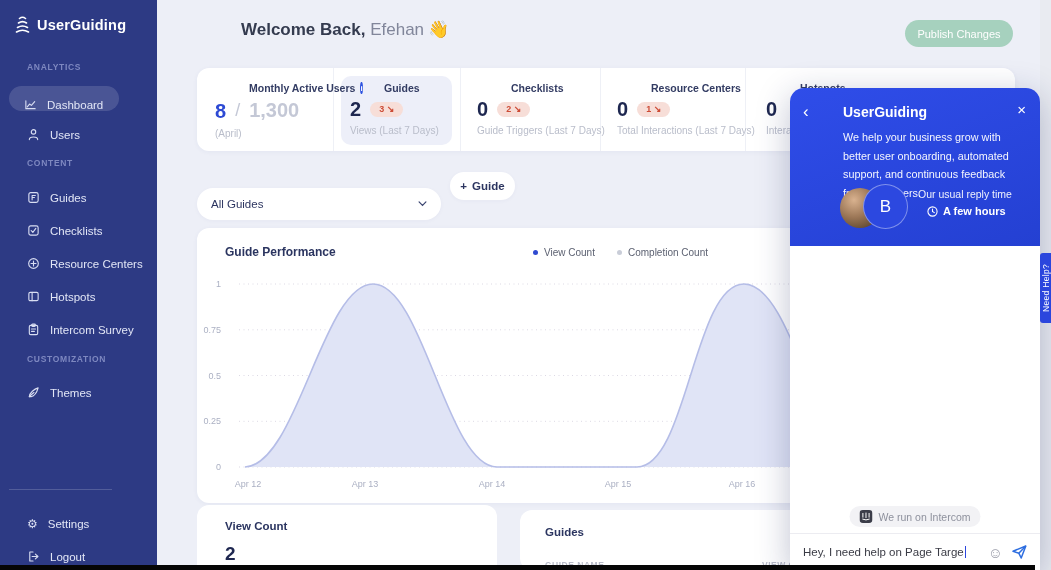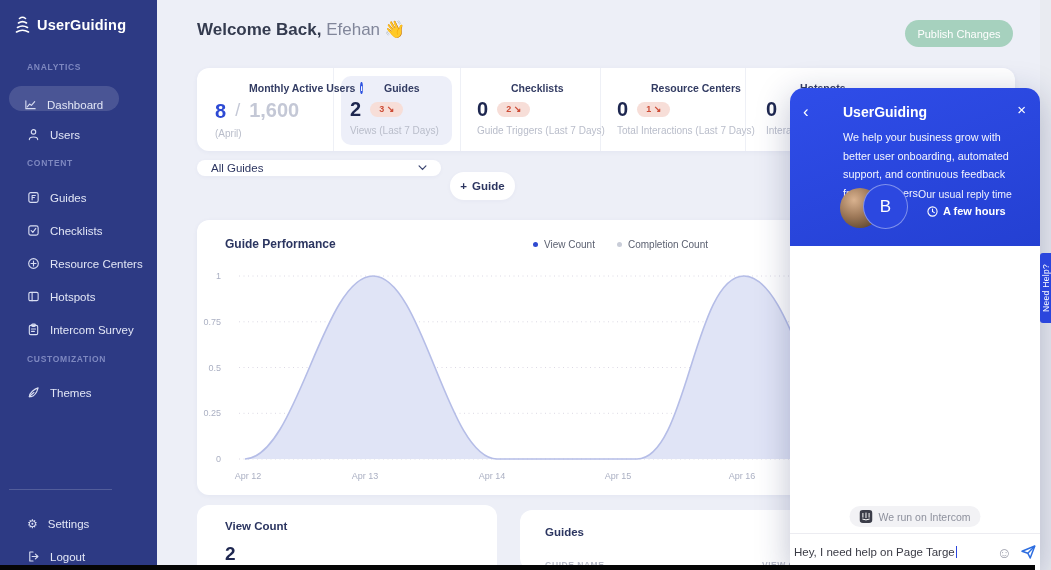--- a/index.html
+++ b/index.html
@@ -11,21 +11,21 @@
   .nav-label{position:absolute;left:27px;color:#7e88c0;font-size:8.5px;font-weight:700;letter-spacing:.7px;}
   .nav-item{position:absolute;left:27px;display:flex;align-items:flex-end;gap:10px;color:#e2e6f6;font-size:11.5px;height:20px;cursor:pointer;white-space:nowrap;}
   .nav-item.active{left:9px;height:25px;padding:0 16px 0 15px;background:rgba(255,255,255,.14);border-radius:13px;}
   .si{flex:0 0 auto;display:block;}
   .si path,.si circle,.si rect{fill:none;stroke:#d9def2;stroke-width:1.2;stroke-linecap:round;stroke-linejoin:round;}
   .side-div{position:absolute;left:9px;top:489px;width:103px;height:1px;background:rgba(255,255,255,.18);}
   .gear-glyph{font-size:12px;color:#d9def2;line-height:1;}
 
   
   .h1{position:absolute;left:197px;top:19px;font-size:17px;color:#81869a;z-index:1;}
-  .h1 b{color:#343b4f;}
+  .h1 b{color:#343b4f;margin-left:44px;}
   .publish{position:absolute;left:905px;top:20px;width:108px;height:27px;background:#a6d1be;border:none;border-radius:16px;color:#fefefe;font-size:11px;font-family:inherit;z-index:1;cursor:pointer;}
 
   
   .stats{position:absolute;left:197px;top:68px;width:818px;height:83px;background:#fff;border-radius:12px;display:flex;box-shadow:0 1px 5px rgba(44,58,132,.05);z-index:1;}
   .stat{position:relative;box-sizing:border-box;padding:14px 0 0 16px;}
   .stat+.stat{border-left:1px solid #eef0f6;}
   .stat.first{padding-left:18px;}
   .stat.sel::before{content:'';position:absolute;left:7px;right:8px;top:8px;bottom:6px;background:#edeff9;border-radius:10px;}
   .stat-in{position:relative;z-index:1;}
   .stat-title{font-size:10.5px;color:#333c63;font-weight:700;display:flex;align-items:center;gap:5px;white-space:nowrap;padding-left:34px;}
@@ -33,26 +33,26 @@
   .stat-val{font-size:20px;font-weight:700;color:#1e2750;line-height:1;}
   .v-blue{color:#2d4ad4;}
   .v-slash{color:#c4c8d6;font-size:18px;font-weight:400;}
   .v-total{color:#c4c8d6;font-size:20px;font-weight:700;}
   .badge{background:#f7ded8;color:#cc4b36;font-size:9px;font-weight:700;padding:3px 9px;border-radius:10px;line-height:1;white-space:nowrap;}
   .stat-sub{font-size:10px;color:#b9bdca;margin-top:6px;white-space:nowrap;}
   .info-i{width:12px;height:12px;border-radius:50%;background:#2d52e0;color:#fff;font-size:8px;font-weight:700;display:inline-flex;align-items:center;justify-content:center;font-style:normal;}
 
   
   .pill{position:absolute;background:#fff;border-radius:17px;display:flex;align-items:center;font-size:11.5px;color:#2c3560;box-shadow:0 1px 4px rgba(44,58,132,.04);z-index:1;cursor:pointer;}
-  .select{left:197px;top:160px;width:244px;height:16px;padding:0 14px;box-sizing:border-box;justify-content:space-between;gap:48px;}
+  .select{left:197px;top:188px;width:244px;height:32px;padding:0 14px;box-sizing:border-box;justify-content:space-between;gap:48px;}
   .filterbtn{left:450px;top:172px;width:65px;height:28px;justify-content:center;gap:5px;font-weight:700;}
   .datepill{left:713px;top:173px;width:96px;height:26px;justify-content:center;font-size:10.5px;}
 
   
-  .chartcard{position:absolute;left:197px;top:220px;width:818px;height:275px;background:#fff;border-radius:12px;box-shadow:0 1px 5px rgba(44,58,132,.05);z-index:1;}
+  .chartcard{position:absolute;left:197px;top:228px;width:818px;height:275px;background:#fff;border-radius:12px;box-shadow:0 1px 5px rgba(44,58,132,.05);z-index:1;}
   .chart-title{position:absolute;left:28px;top:17px;font-size:12px;font-weight:700;color:#2b3560;}
   .legend{position:absolute;left:336px;top:19px;display:flex;gap:22px;align-items:center;font-size:10px;color:#5c6171;}
   .leg-item{display:flex;align-items:center;gap:6px;}
   .dot{width:5px;height:5px;border-radius:50%;display:inline-block;}
   .plot{position:absolute;left:28px;top:44px;}
   .ytick{position:absolute;left:2px;width:22px;text-align:right;font-size:9px;color:#abb0c3;}
   .xtick{position:absolute;top:251px;transform:translateX(-50%);font-size:9px;color:#abb0c3;white-space:nowrap;}
 
   
   .vc-card{position:absolute;left:197px;top:505px;width:300px;height:80px;background:#fff;border-radius:12px;z-index:1;}
@@ -68,21 +68,21 @@
   .chat-back{position:absolute;left:13px;top:15px;font-size:17px;line-height:1;cursor:pointer;}
   .chat-title{position:absolute;left:53px;top:16px;font-size:14px;font-weight:700;}
   .chat-close{position:absolute;right:14px;top:14px;font-size:15px;line-height:1;cursor:pointer;}
   .chat-desc{position:absolute;left:53px;top:40px;width:182px;font-size:10.8px;line-height:1.72;color:rgba(255,255,255,.95);}
   .avatars{position:absolute;left:50px;top:95px;width:72px;height:48px;}
   .av-photo{position:absolute;left:0;top:5px;width:40px;height:40px;border-radius:50%;background:radial-gradient(circle at 35% 30%,#d9b28f 0%,#9c7757 45%,#43321f 100%);}
   .av-b{position:absolute;left:23px;top:1px;width:45px;height:45px;border-radius:50%;background:#2c48e0;border:1px solid rgba(255,255,255,.4);display:flex;align-items:center;justify-content:center;font-size:17px;color:#fff;box-sizing:border-box;}
   .reply{position:absolute;left:128px;top:100px;font-size:10.5px;color:rgba(255,255,255,.92);}
   .reply-b{display:flex;align-items:center;gap:5px;margin-top:5px;font-weight:700;font-size:11px;color:#fff;padding-left:9px;}
   .ic-badge{position:absolute;left:50%;transform:translateX(-50%);top:418px;height:21px;background:#f2f2f5;border-radius:12px;display:flex;align-items:center;gap:6px;padding:0 10px;font-size:10.5px;color:#8e919d;white-space:nowrap;cursor:pointer;}
-  .chat-inputbar{position:absolute;left:0;right:0;bottom:0;height:37px;border-top:1px solid #ececf1;background:#fff;display:flex;align-items:center;padding:0 4px;gap:9px;box-sizing:border-box;}
+  .chat-inputbar{position:absolute;left:0;right:0;bottom:0;height:37px;border-top:1px solid #ececf1;background:#fff;display:flex;align-items:center;padding:0 13px;gap:9px;box-sizing:border-box;}
   .chat-input-text{font-size:11.5px;color:#3a3b45;flex:1;white-space:nowrap;overflow:hidden;cursor:text;}
   .cursor{display:inline-block;width:1px;height:12px;background:#2b46dd;margin-left:1px;vertical-align:-2px;}
   .emoji{color:#9a9ca9;font-size:15px;line-height:1;cursor:pointer;}
   .send-btn{cursor:pointer;display:flex;}
 
   
   .scroll-strip{position:absolute;left:1040px;top:0;width:11px;height:570px;background:#e9ebf1;z-index:4;}
   .need-help{position:absolute;left:1040px;top:253px;width:11px;height:70px;background:#2b46dd;border-radius:3px 0 0 3px;z-index:6;display:flex;align-items:center;justify-content:center;cursor:pointer;}
   .need-help span{transform:rotate(-90deg);white-space:nowrap;font-size:8.5px;color:#fff;letter-spacing:.3px;}
   .black-bar{position:absolute;left:0;top:565px;width:1035px;height:5px;background:#060606;z-index:9;}
@@ -196,21 +196,21 @@
   <section class="stats">
     <div class="stat first" style="width:136px">
       <div class="stat-in">
         <div class="stat-title">
             <span>Monthly Active Users</span>
             <i class="info-i">i</i>
           </div>
         <div class="stat-valrow">
           <span class="stat-val v-blue">8</span>
           <span class="v-slash">/</span>
-          <span class="v-total">1,600</span>
+          <span class="v-total">1,300</span>
         </div>
         <div class="stat-sub">(April)</div>
       </div>
     </div>
     <div class="stat sel" style="width:127px">
       <div class="stat-in">
         <div class="stat-title">
             <span>Guides</span>
           </div>
         <div class="stat-valrow">

